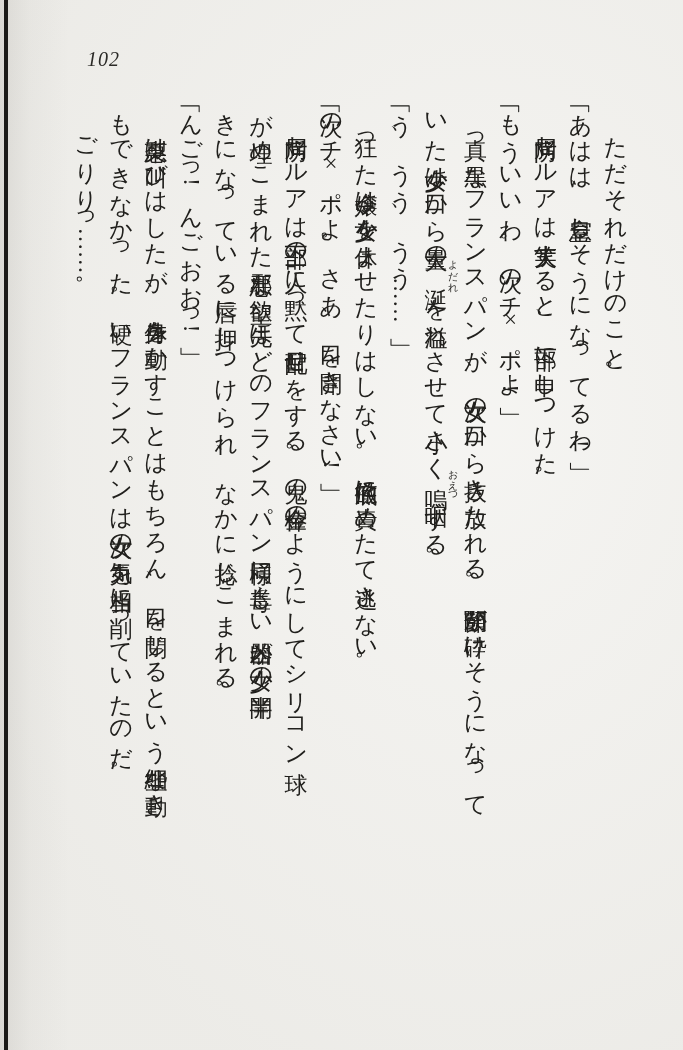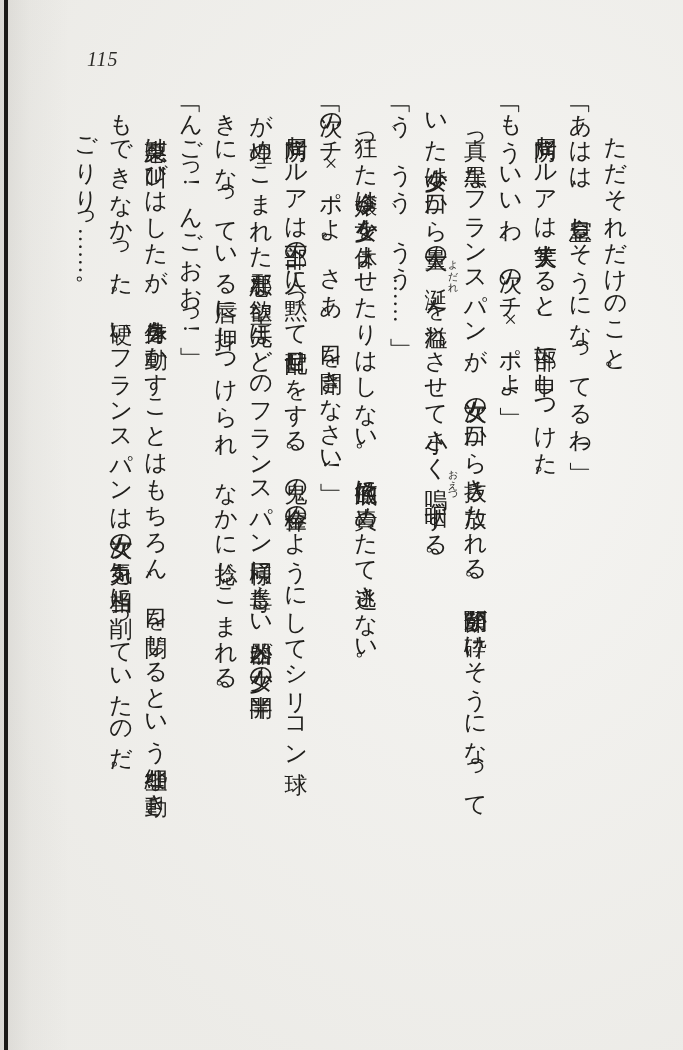--- a/index.html
+++ b/index.html
@@ -62,21 +62,21 @@
     font-size: 10px;
     letter-spacing: 0;
     color: #2a2926;
   }
 </style>
 </head>
 <body>
 
 <div class="page">
   <div class="edge-line"></div>
-  <div class="page-number">115</div>
+  <div class="page-number">102</div>
   <div class="text-area" id="text-area">
       <p class="line indent">ただそれだけのこと。</p>
       <p class="line">「あはは、窒息しそうになってるわ!」</p>
       <p class="line indent">周防セルアは大笑すると、部下に申しつけた。</p>
       <p class="line">「もういいわ。次のチ×ポよ!」</p>
       <p class="line indent">真っ黒なフランスパンが、次女の口から抜き放たれる。顎関節が砕けそうになって</p>
       <p class="line">いた少女は口から大量の<ruby>涎<rt>よだれ</rt></ruby>を溢れさせて小さく<ruby>嗚咽<rt>おえつ</rt></ruby>する。</p>
       <p class="line">「う、うう、うう……」</p>
       <p class="line indent">狂った令嬢は少女を休ませたりはしない。徹底的に責めたて逃さない。</p>
       <p class="line">「次のチ×ポよ。さあ、口を開きなさい!」</p>

